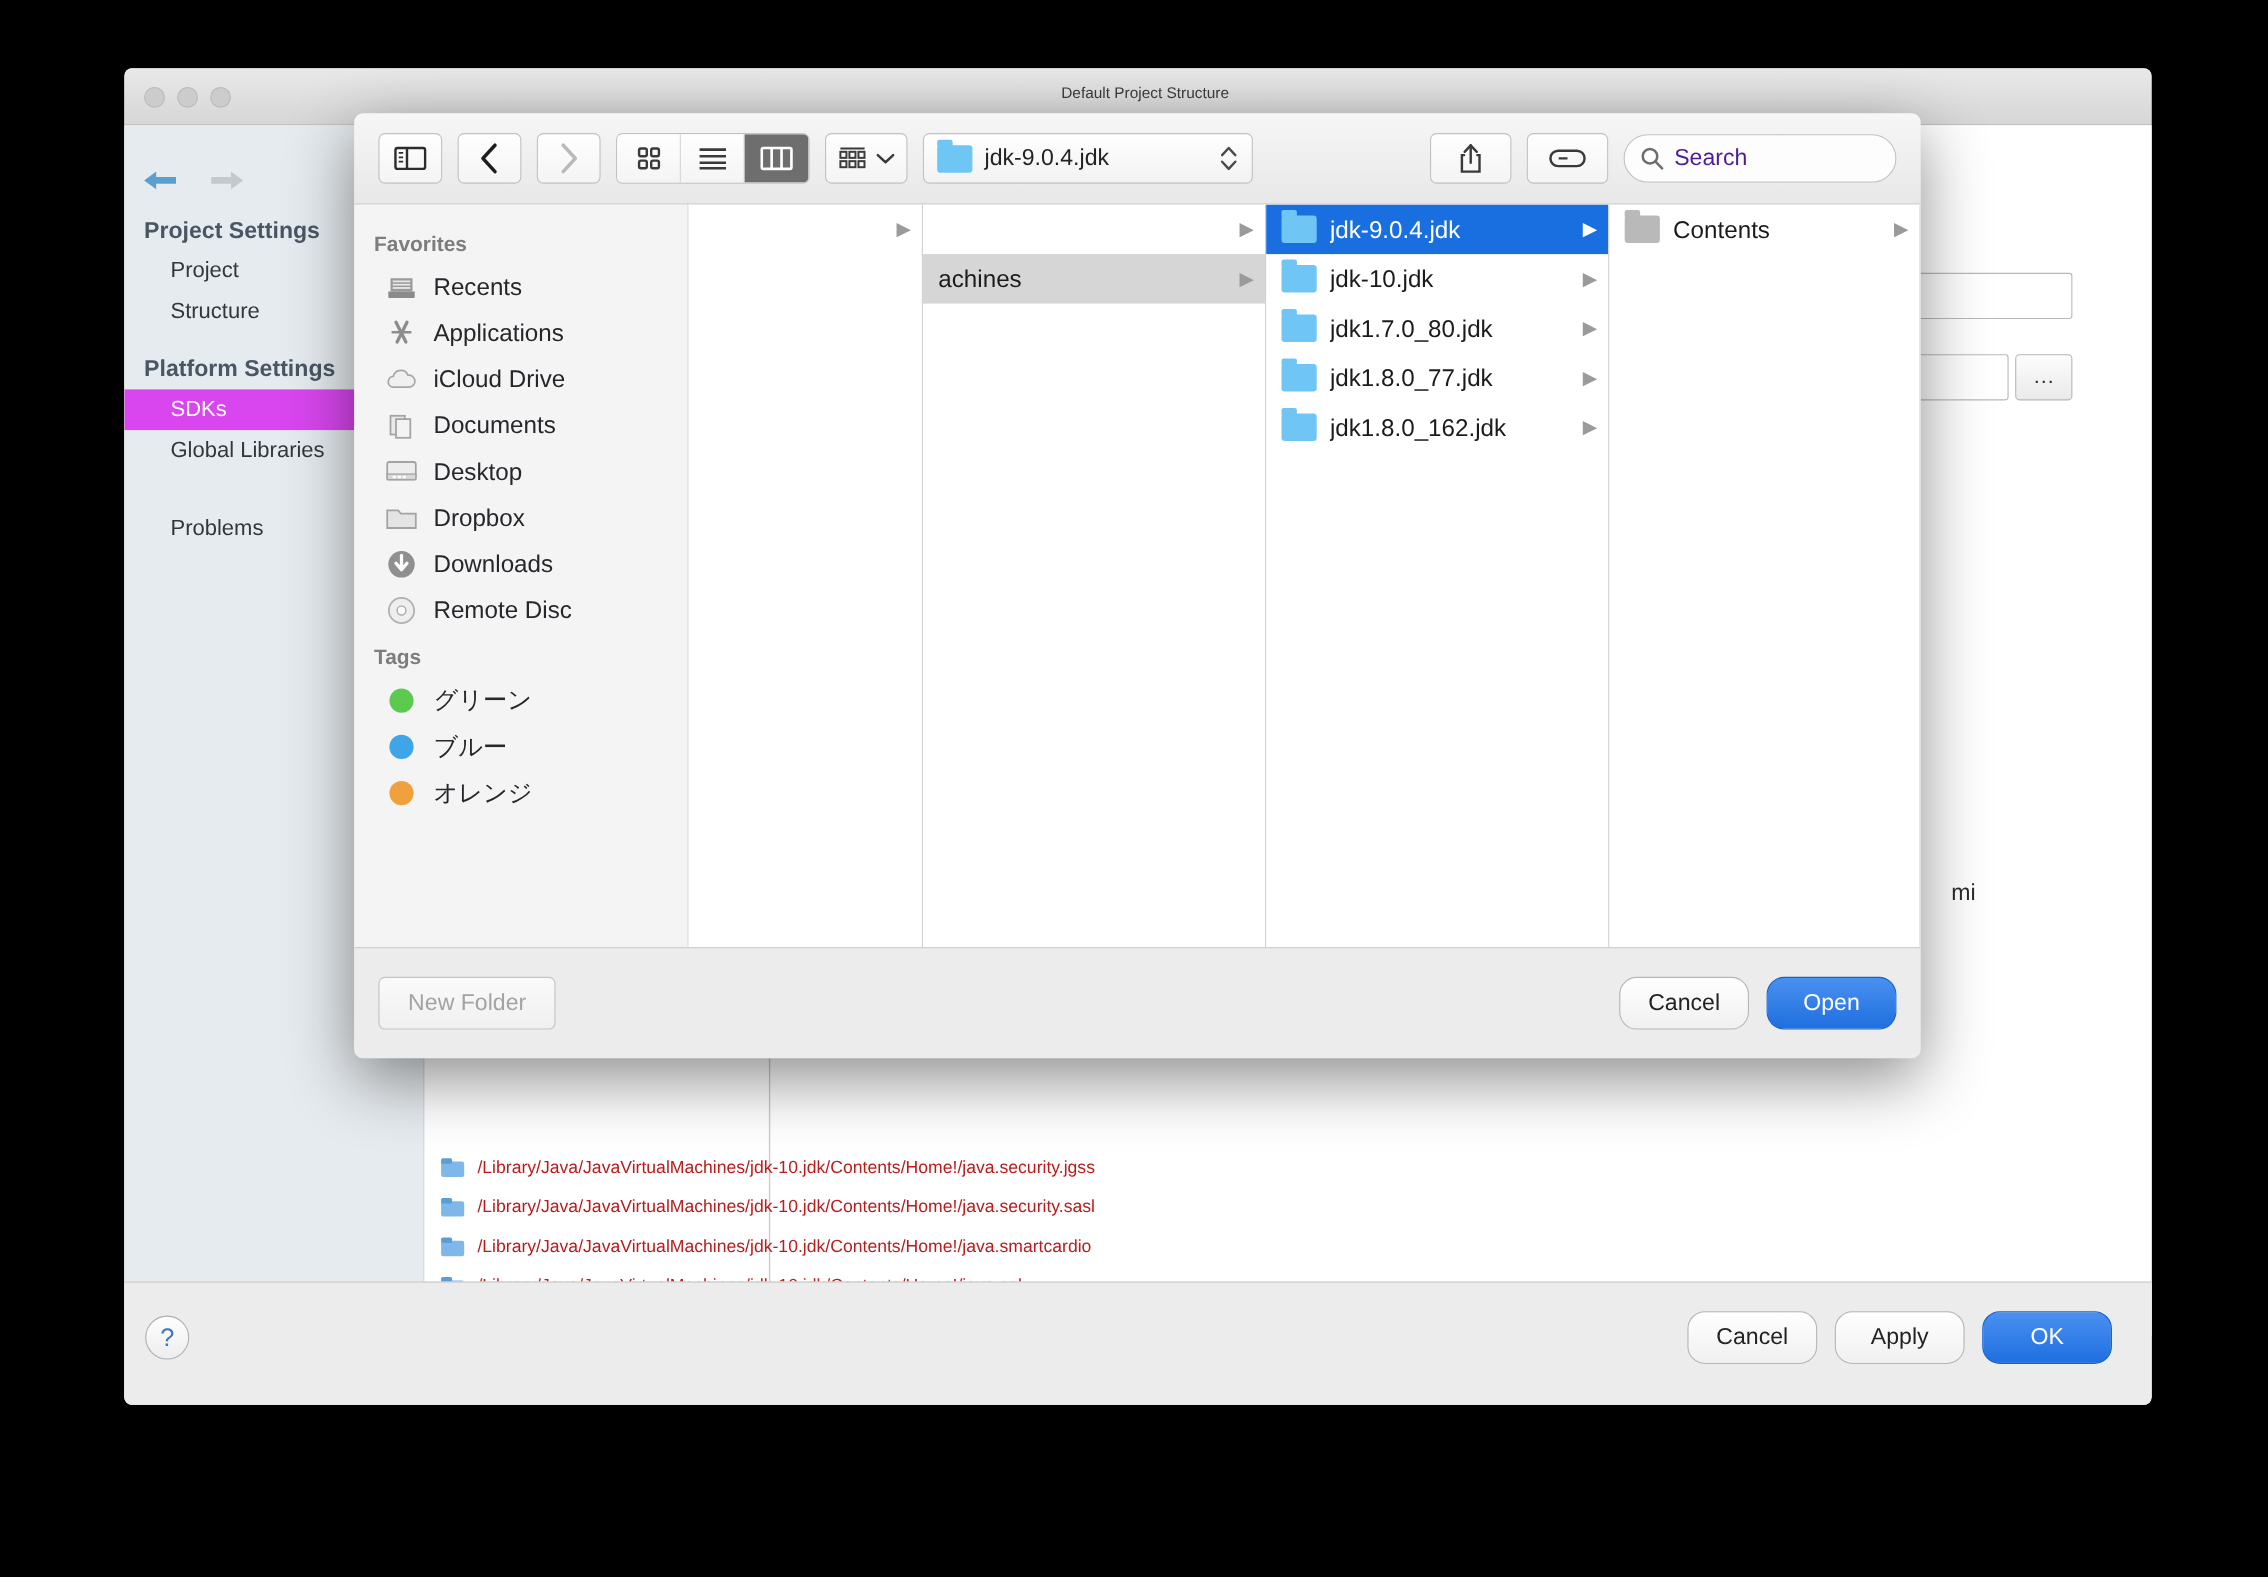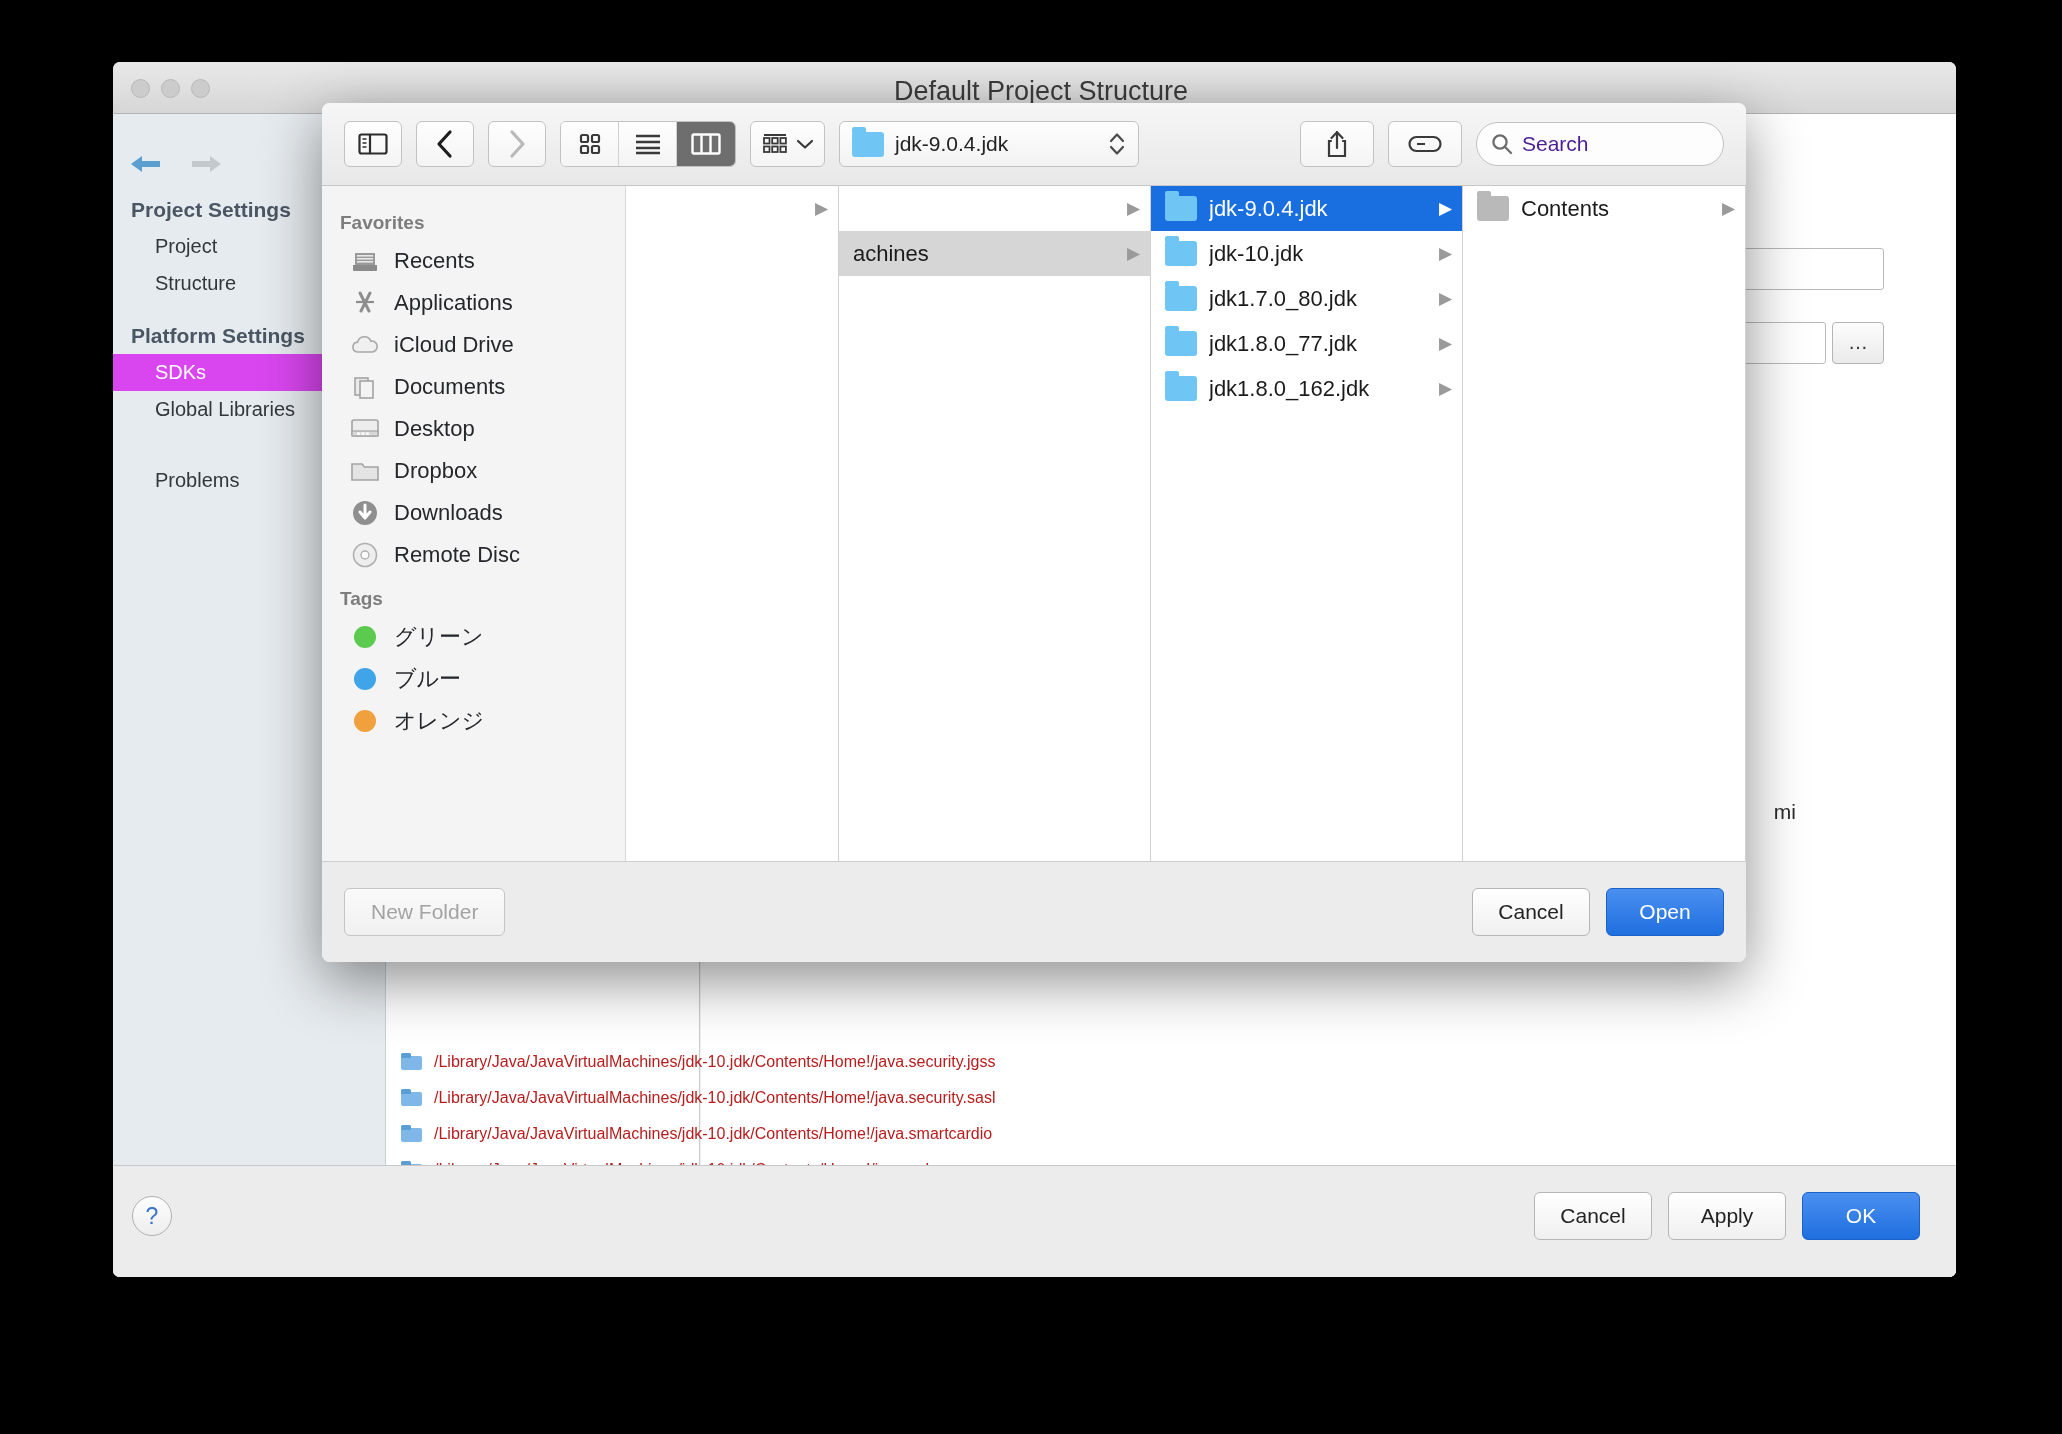--- a/index.html
+++ b/index.html
@@ -22,21 +22,21 @@
   }
   .idea-titlebar {
     position: relative; height: 52px;
     background: linear-gradient(to bottom, #e9e9e9, #d6d6d6);
     border-bottom: 1px solid #b4b4b4;
   }
   .traffic { position: absolute; top: 17px; display: flex; gap: 11px; left: 18px; }
   .light { width: 19px; height: 19px; border-radius: 50%; background: #ccc; border: 1px solid #b9b9b9; }
   .idea-title {
     position: absolute; left: 13px; right: 0; top: 14px;
-    text-align: center; font-size: 27px; color: #3b3b3b;
+    text-align: center; font-size: 14px; color: #3b3b3b;
   }
   .idea-body { position: relative; height: 1163px; background: #f2f2f2; display: flex; }
 
   
   .settings-pane {
     width: 273px; background: #e6ebef; border-right: 1px solid #c8ced3;
     padding-top: 0; position: relative;
   }
   .nav-arrows { display: flex; gap: 26px; padding: 38px 0 0 16px; align-items: center; }
   .arrow-ico { width: 34px; height: 24px; }
@@ -81,21 +81,21 @@
   }
   .help-btn {
     position: absolute; left: 19px; top: 30px; width: 40px; height: 40px;
     border-radius: 50%; border: 1px solid #b0b0b0;
     background: linear-gradient(to bottom,#fefefe,#ededed);
     color: #3a74c8; font-size: 23px; text-align: center; line-height: 38px;
   }
   .footer-btns { position: absolute; right: 36px; top: 26px; display: flex; gap: 16px; }
   .btn {
     height: 48px; min-width: 118px; padding: 0 24px;
-    border: 1px solid #b6b6b6; border-radius: 6px;
+    border: 1px solid #b6b6b6; border-radius: 16px;
     background: linear-gradient(to bottom,#ffffff,#f0f0f0);
     font-size: 21px; color: #232323; line-height: 46px; text-align: center;
   }
   .btn.primary {
     background: linear-gradient(to bottom,#4a90f0,#1f6fe0);
     border-color: #1a62c8; color: #fff;
   }
 
   
   .open-panel {

